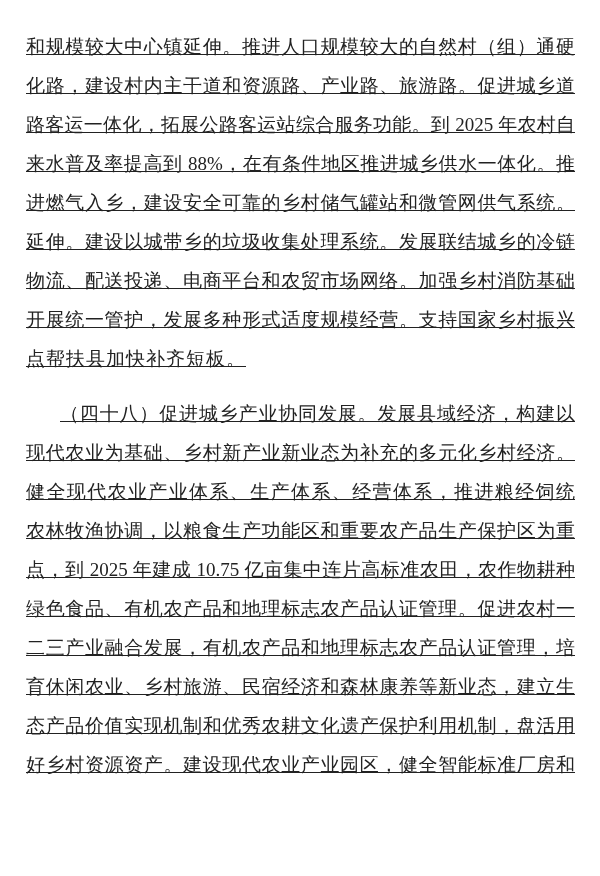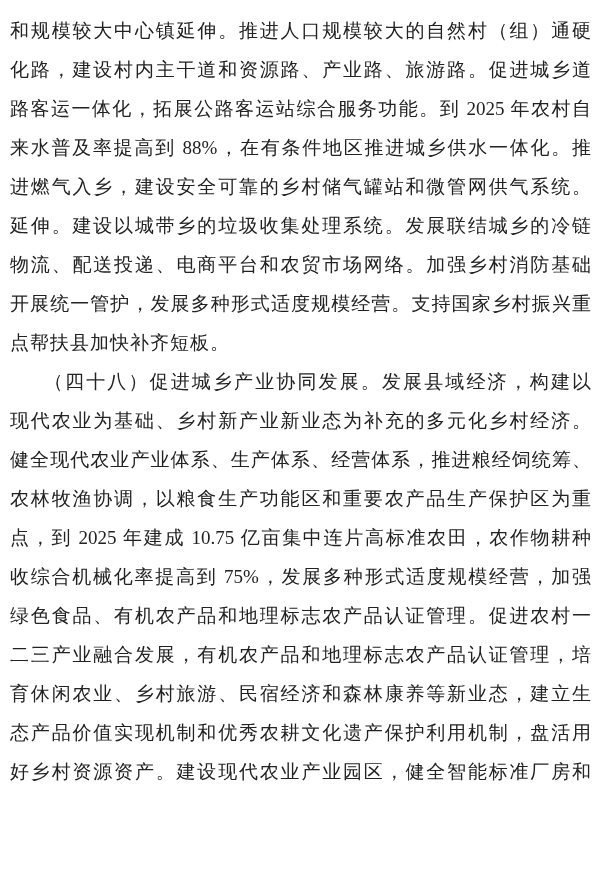--- a/index.html
+++ b/index.html
@@ -13,22 +13,23 @@
     height: 876px;
     background: #ffffff;
     box-sizing: border-box;
     padding: 11px 9px 0 10px;
     font-family: "Liberation Serif", "DejaVu Serif", serif;
     font-size: 19px;
     color: #222222;
     overflow: hidden;
   }
   .para {
-    margin: 0;
+    margin: 16px;
     padding: 0;
+    text-decoration: underline;
   }
   .line {
     height: 39px;
     line-height: 39px;
     text-align: justify;
     text-align-last: justify;
     text-justify: inter-character;
     overflow: hidden;
   }
   .line.left {
@@ -54,20 +55,19 @@
     <div class="line">物流、配送投递、电商平台和农贸市场网络。加强乡村消防基础</div>
     <div class="line">开展统一管护，发展多种形式适度规模经营。支持国家乡村振兴重</div>
     <div class="line left">点帮扶县加快补齐短板。</div>
   </div>
   <div class="para">
     <div class="line indent">（四十八）促进城乡产业协同发展。发展县域经济，构建以</div>
     <div class="line">现代农业为基础、乡村新产业新业态为补充的多元化乡村经济。</div>
     <div class="line">健全现代农业产业体系、生产体系、经营体系，推进粮经饲统筹、</div>
     <div class="line">农林牧渔协调，以粮食生产功能区和重要农产品生产保护区为重</div>
     <div class="line">点，到 2025 年建成 10.75 亿亩集中连片高标准农田，农作物耕种</div>
-    <div class="line">收综合机械化率提高到 75%，发展多种形式适度规模经营，加强</div>
     <div class="line">绿色食品、有机农产品和地理标志农产品认证管理。促进农村一</div>
     <div class="line">二三产业融合发展，有机农产品和地理标志农产品认证管理，培</div>
     <div class="line">育休闲农业、乡村旅游、民宿经济和森林康养等新业态，建立生</div>
     <div class="line">态产品价值实现机制和优秀农耕文化遗产保护利用机制，盘活用</div>
     <div class="line">好乡村资源资产。建设现代农业产业园区，健全智能标准厂房和</div>
   </div>
 </div>
 
 </body></html>

